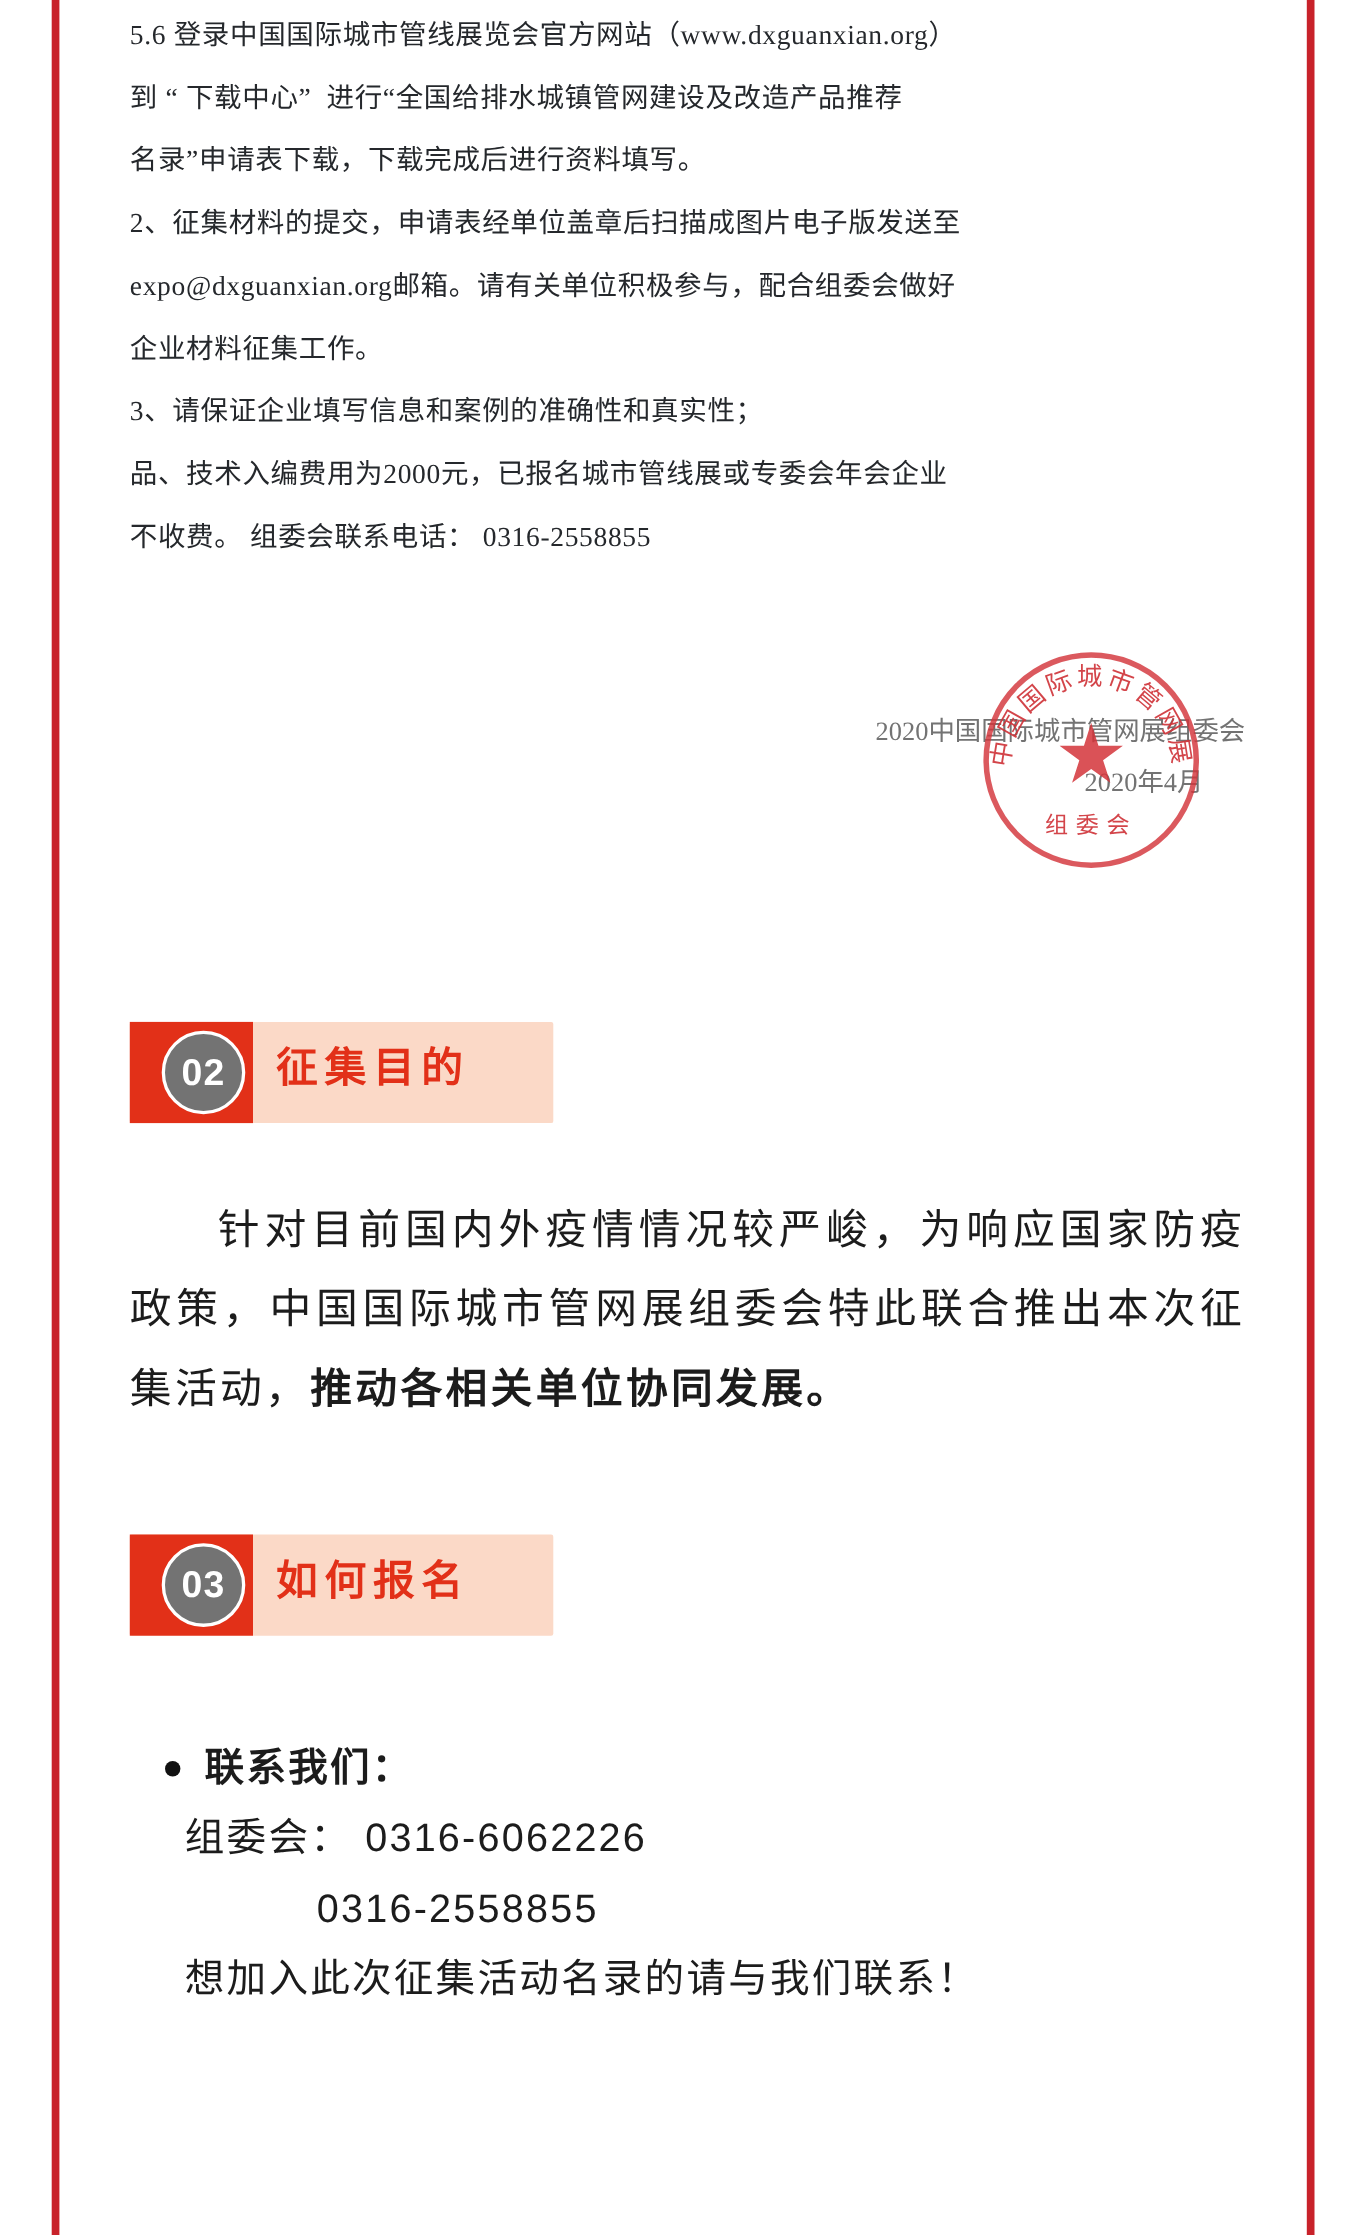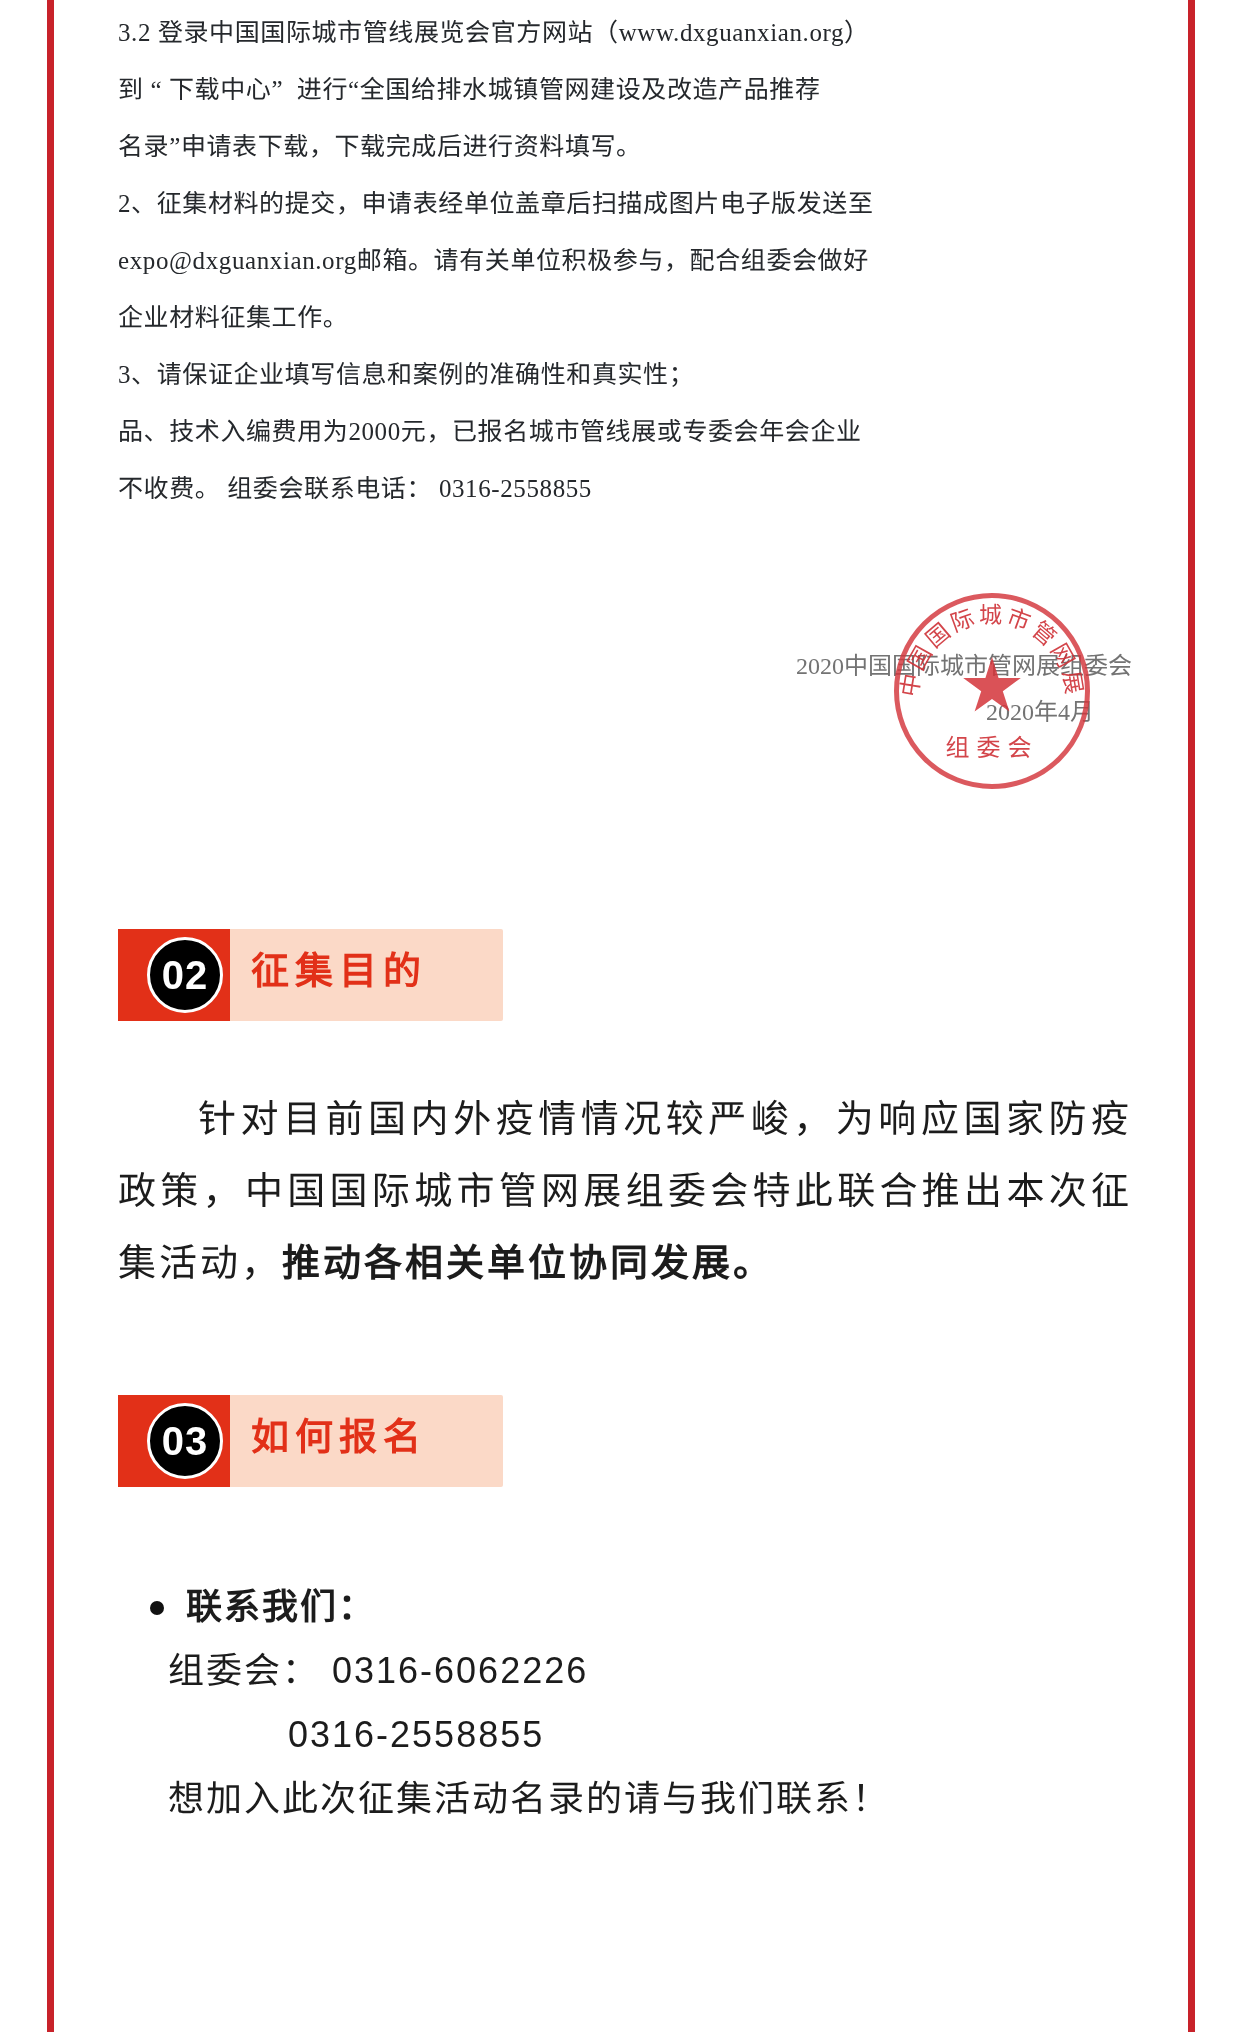--- a/index.html
+++ b/index.html
@@ -103,21 +103,21 @@
     opacity: .85;
     clip-path: polygon(50% 0%, 61% 35%, 98% 35%, 68% 57%, 79% 91%, 50% 70%, 21% 91%, 32% 57%, 2% 35%, 39% 35%);
   }
   .stamp .bottom-text {
     position: absolute;
     left: 0;
     right: 0;
     bottom: 26px;
     text-align: center;
     color: #cf3137;
-    font-size: 24px;
+    font-size: 21px;
     letter-spacing: 7px;
     font-family: "Liberation Serif", serif;
     opacity: .9;
   }
   .stamp .arc {
     position: absolute;
     inset: 0;
   }
   .stamp .arc text {
     fill: #cf3137;
@@ -153,25 +153,25 @@
     height: 92px;
     background: #e23018;
   }
   .section-head .circle {
     position: absolute;
     left: 29px;
     top: 8px;
     width: 76px;
     height: 76px;
     border-radius: 50%;
-    background: #000000;
+    background: #737373;
     border: 3px solid #ffffff;
     box-sizing: border-box;
     color: #ffffff;
-    font-size: 40px;
+    font-size: 34px;
     font-weight: bold;
     display: flex;
     align-items: center;
     justify-content: center;
     letter-spacing: 1px;
   }
   .section-head .title {
     position: absolute;
     left: 133px;
     top: 0;
@@ -230,21 +230,21 @@
 <body>
 
 <div class="page">
 
   <div class="rule left"></div>
   <div class="rule right"></div>
 
   <div class="content">
 
     <div class="scan">
-      <p class="sub">3.2 登录中国国际城市管线展览会官方网站（www.dxguanxian.org）</p>
+      <p class="sub">5.6 登录中国国际城市管线展览会官方网站（www.dxguanxian.org）</p>
       <p class="indent">到 “ 下载中心”  进行“全国给排水城镇管网建设及改造产品推荐</p>
       <p class="indent">名录”申请表下载，下载完成后进行资料填写。</p>
       <p class="indent">2、征集材料的提交，申请表经单位盖章后扫描成图片电子版发送至</p>
       <p class="indent">expo@dxguanxian.org邮箱。请有关单位积极参与，配合组委会做好</p>
       <p class="indent">企业材料征集工作。</p>
       <p class="indent">3、请保证企业填写信息和案例的准确性和真实性；</p>
       <p class="indent">品、技术入编费用为2000元，已报名城市管线展或专委会年会企业</p>
       <p class="indent">不收费。 组委会联系电话： 0316-2558855</p>
     </div>
 

